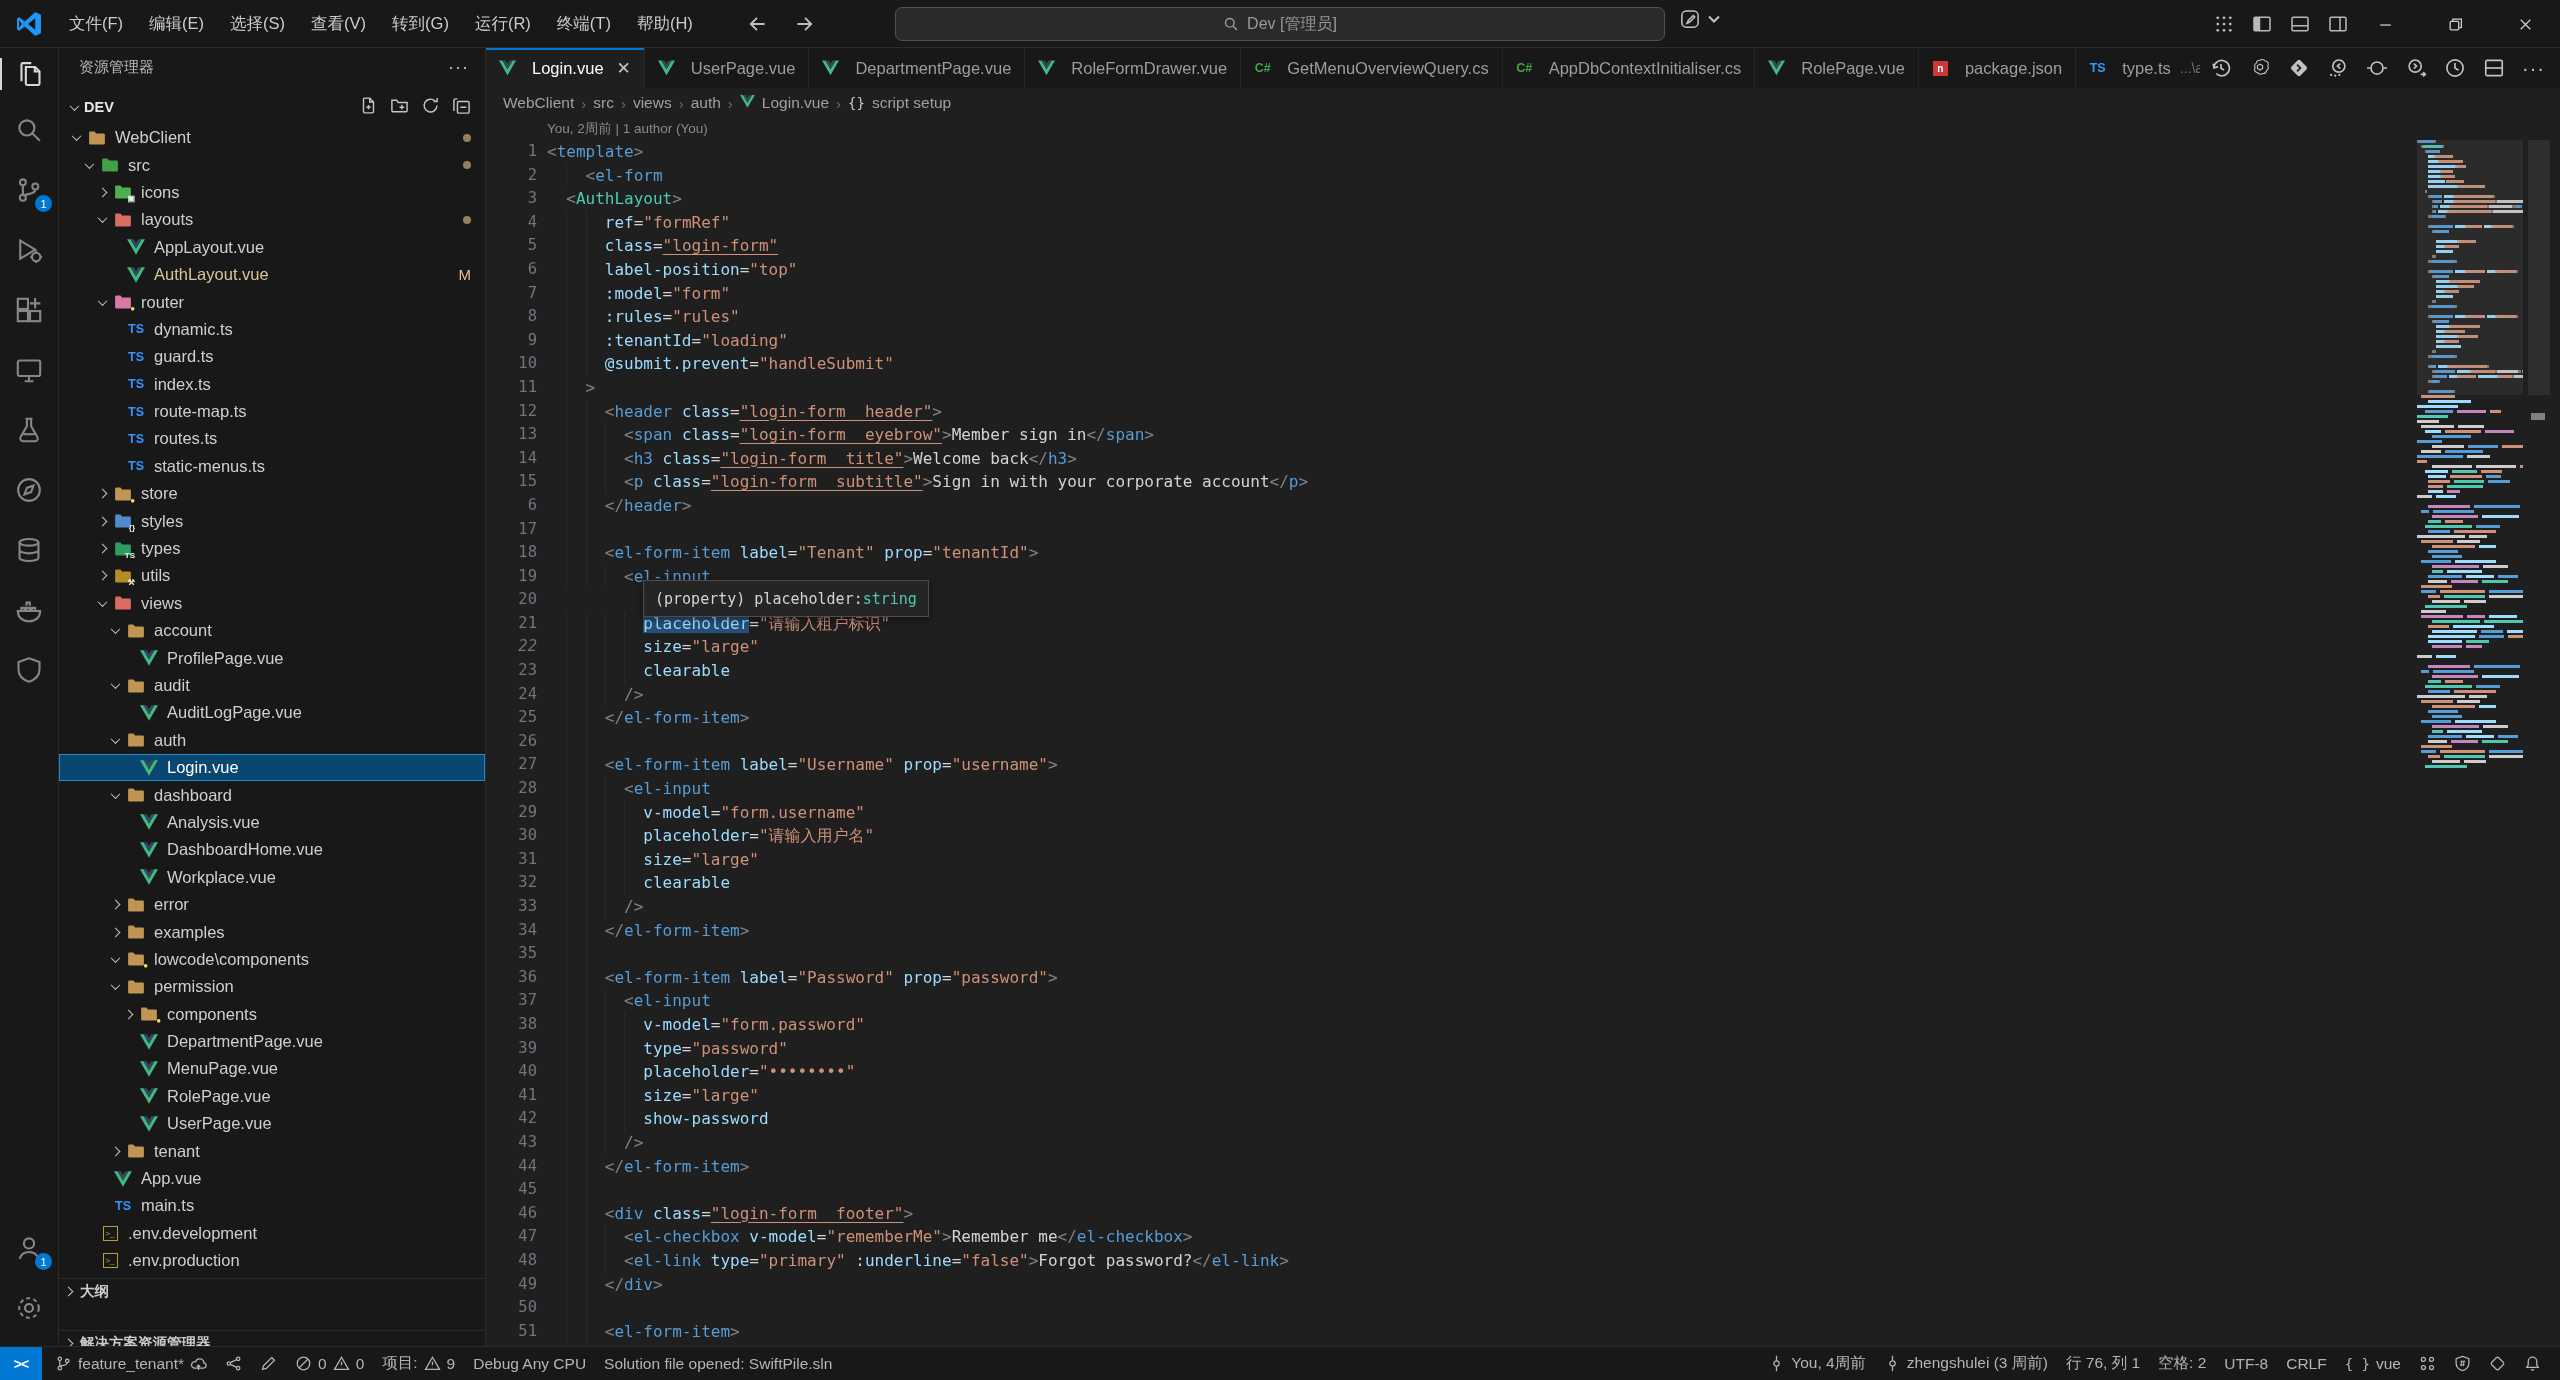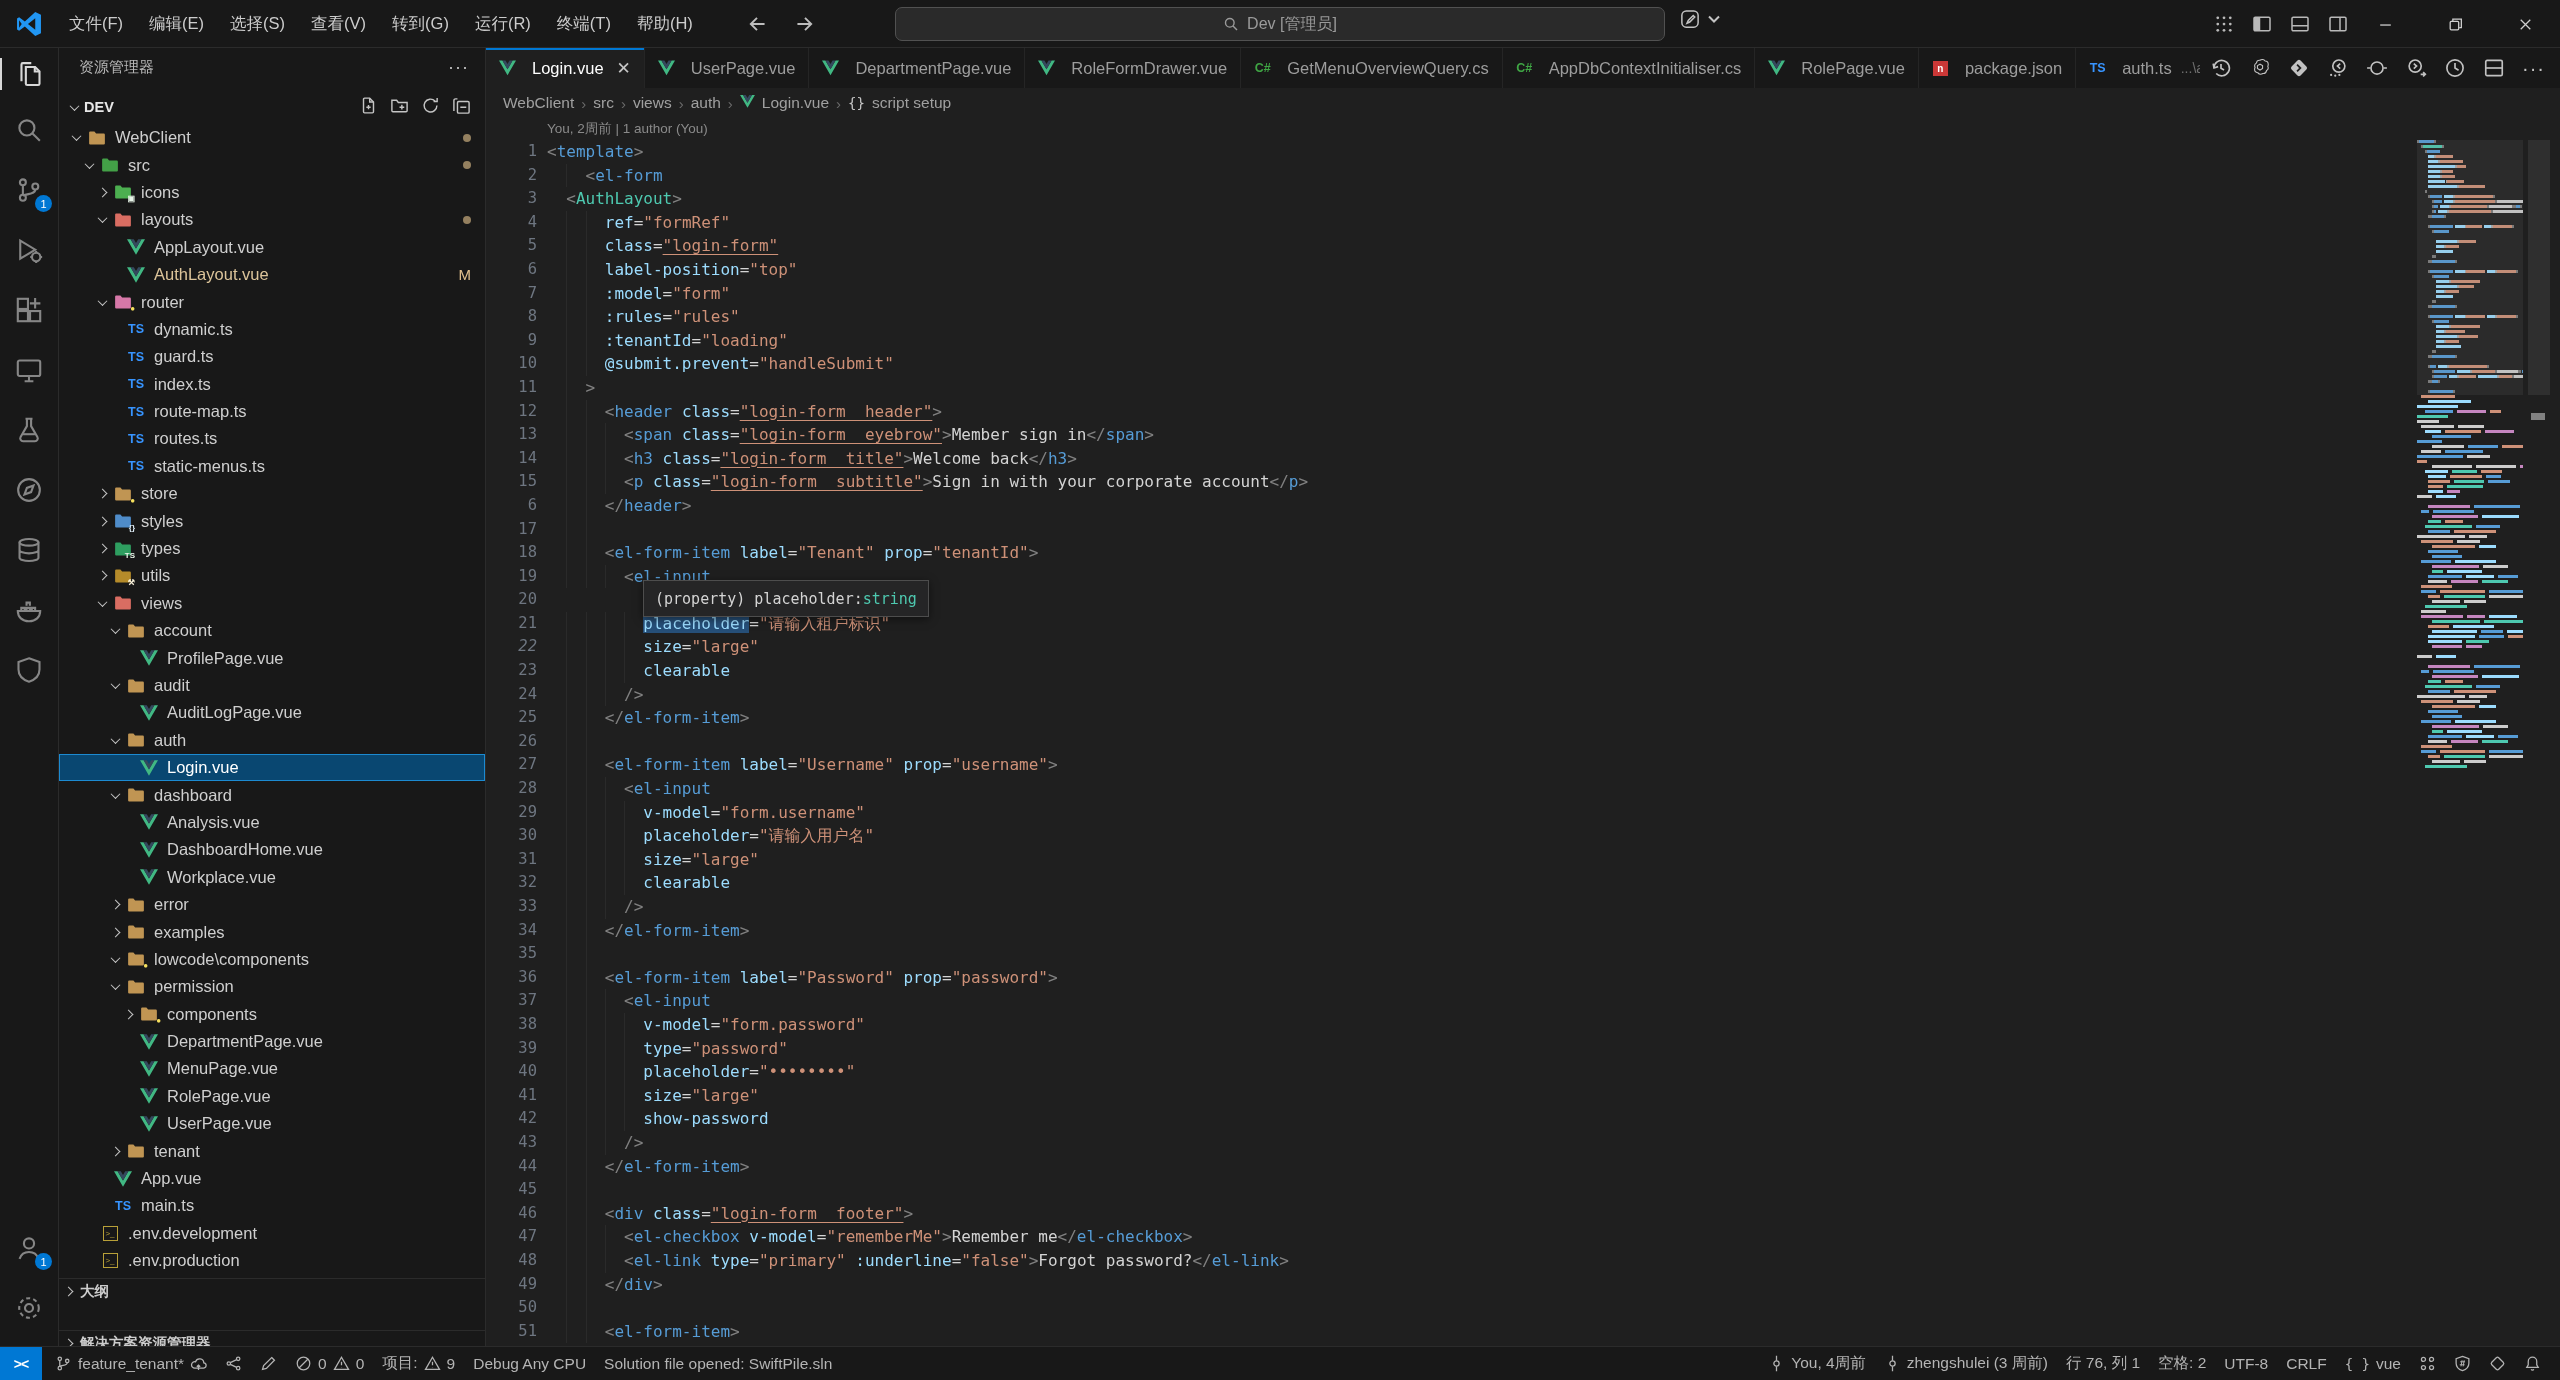--- a/index.html
+++ b/index.html
@@ -850,21 +850,21 @@
       <div class="tab">
         <span class="ticon ticn">
           <span class="tnpm">n</span>
         </span>
         <span>package.json</span>
       </div>
       <div class="tab">
         <span class="ticon ticn">
           <span class="tts">TS</span>
         </span>
-        <span>auth.ts</span>
+        <span>type.ts</span>
         <span class="desc">...\a</span>
       </div>
     </div>
   <div id="tab-actions" class="abs" style="right:0;top:48px;">
       <span class="ta"><svg viewBox="0 0 16 16" fill="none" stroke="currentColor" stroke-width="1.2">
           <path d="M2.9 8a5.6 5.6 0 1 1 1.6 4"></path>
           <path d="M2.3 4.8 2.9 8l3-1"></path>
           <path d="M8 5v3.2l2.2 1.3"></path>
         </svg></span>
       <span class="ta"><svg viewBox="0 0 24 24" fill="none" stroke="currentColor" stroke-width="1.2">

